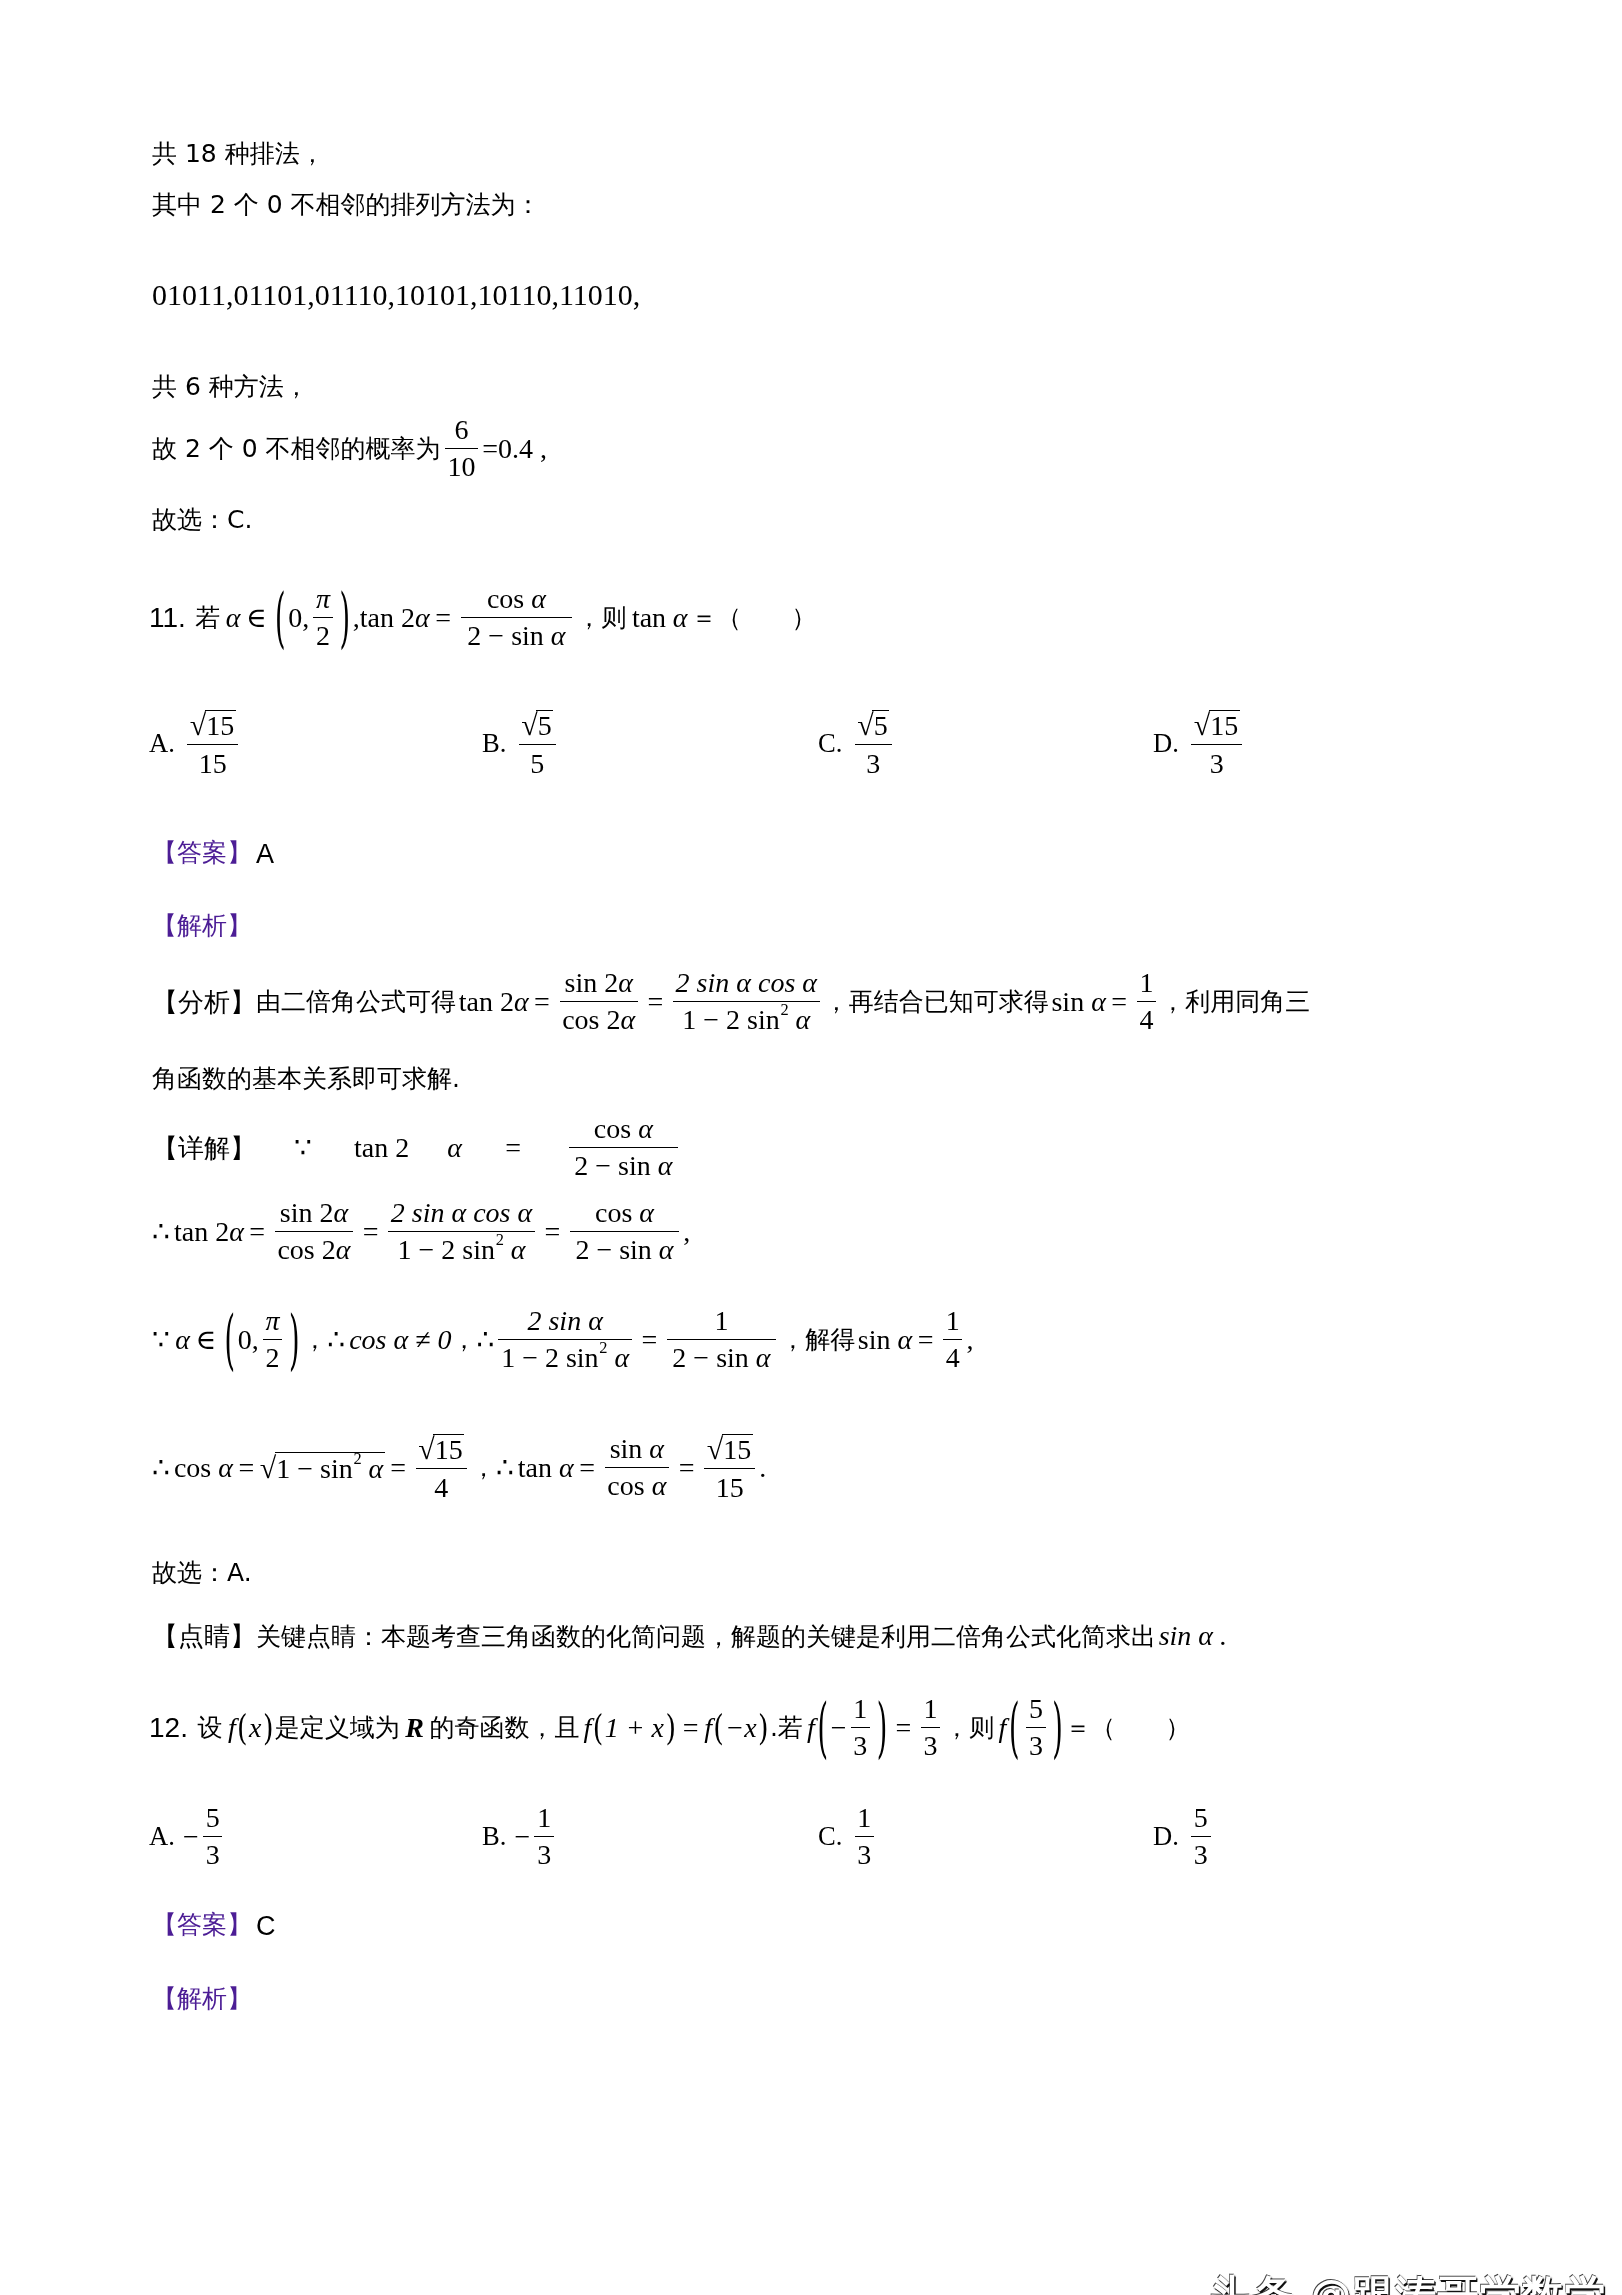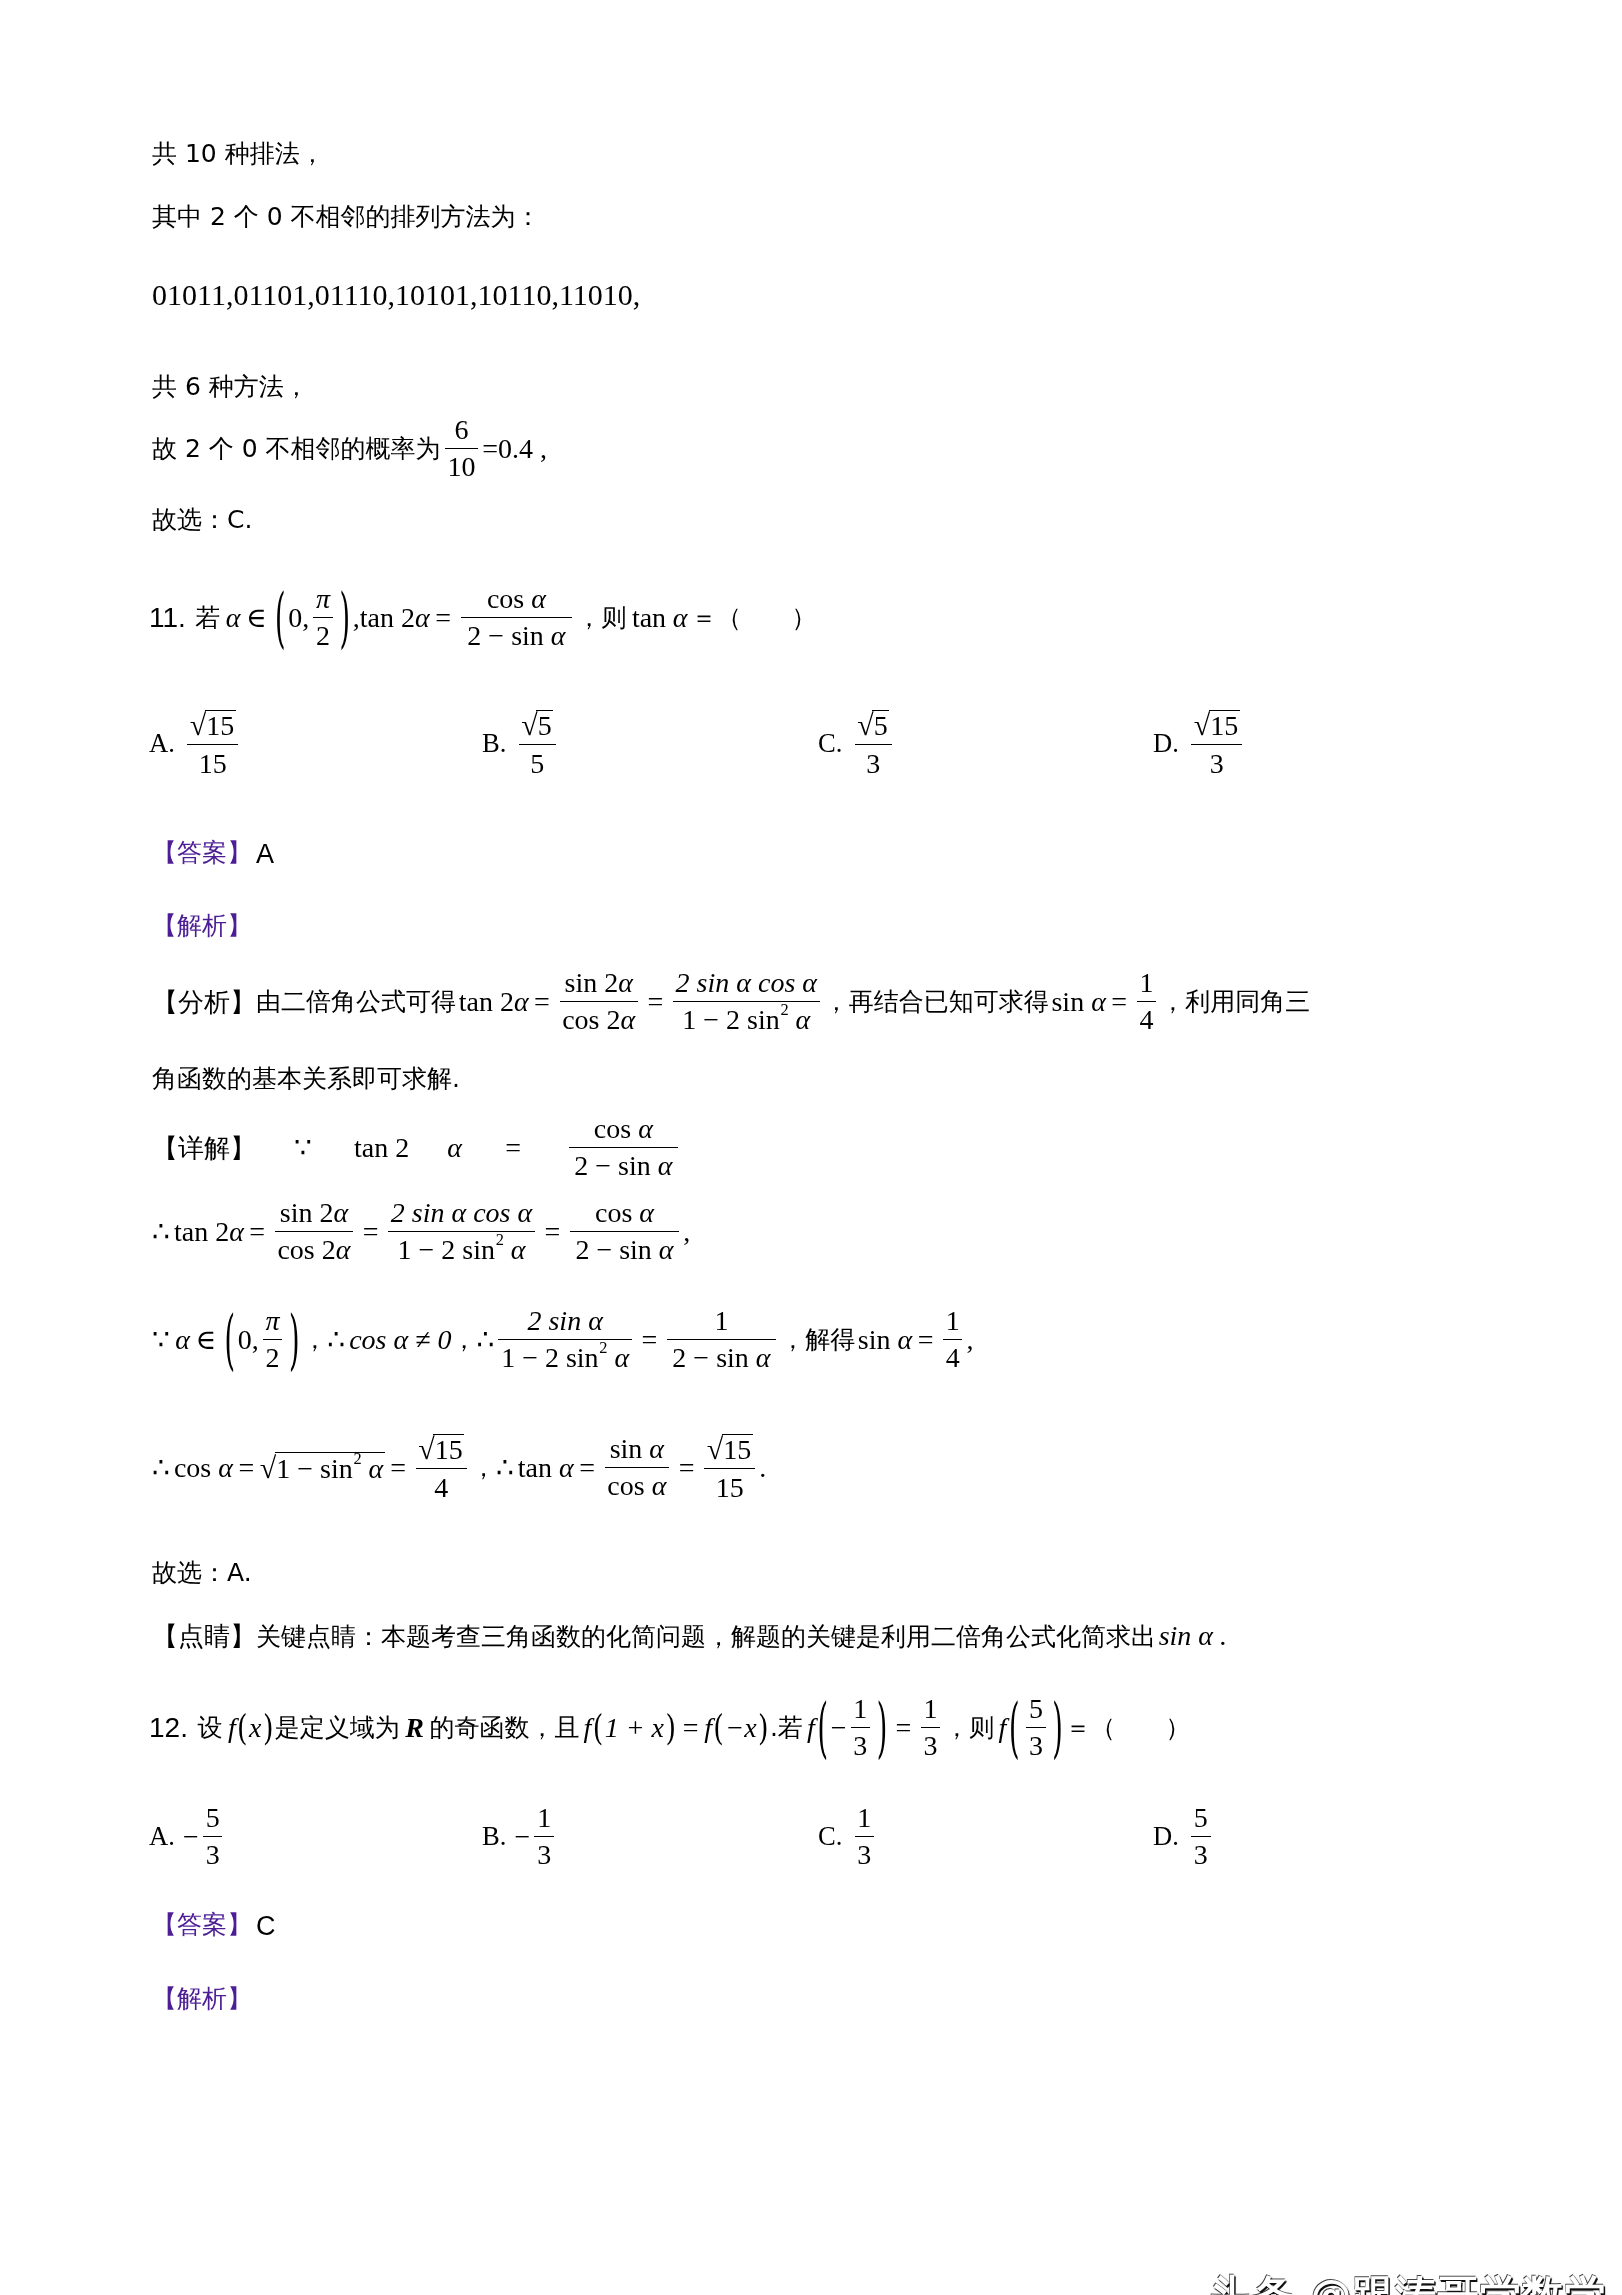--- a/index.html
+++ b/index.html
@@ -29,23 +29,23 @@
   .opt .lbl { font-family:"Liberation Serif","DejaVu Serif",serif; font-size:26.6px; margin-right:8.2px; }
   .watermark { position:absolute; left:1210px; top:2220px; font-family:"DejaVu Sans","Liberation Sans",sans-serif;
                font-size:41px; font-weight:bold; color:#ffffff; letter-spacing:1.4px;
                text-shadow: 1.4px 2px 0 #111, -0.7px -0.7px 0 #444, 0.7px 0.7px 1.4px #000; margin-top: 48px; }
   .eq { margin:0 5.5px; }
 </style>
 </head>
 <body>
 
 <div class="line cjk" style="top:141px;">
-  <span>共 10 种排法，</span>
-</div>
-<div class="line cjk" style="top:204px;">
+  <span>共 18 种排法，</span>
+</div>
+<div class="line cjk" style="top:192px;">
   <span>其中 2 个 0 不相邻的排列方法为：</span>
 </div>
 <div class="line m" style="top:280px; font-size:30px;">
   <span>01011,01101,01110,10101,10110,11010</span>
   <span> ,</span>
 </div>
 <div class="line cjk" style="top:374px;">
   <span>共 6 种方法，</span>
 </div>
 <div class="line cjk" style="top:416px;">

